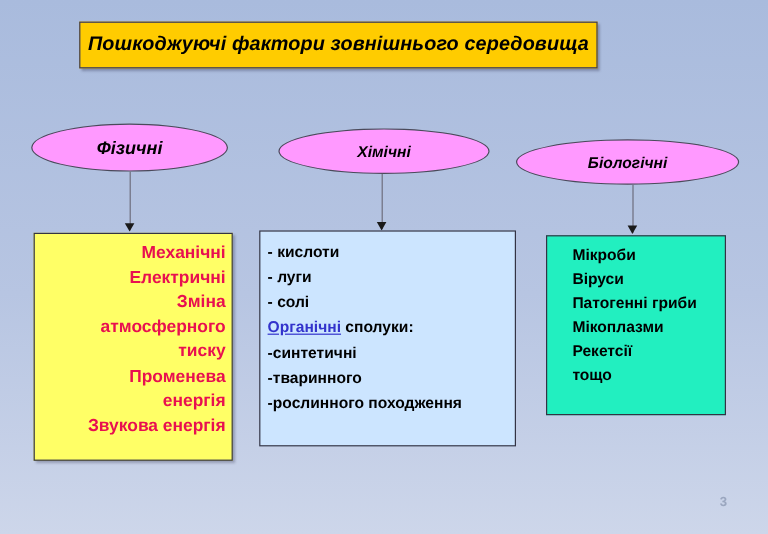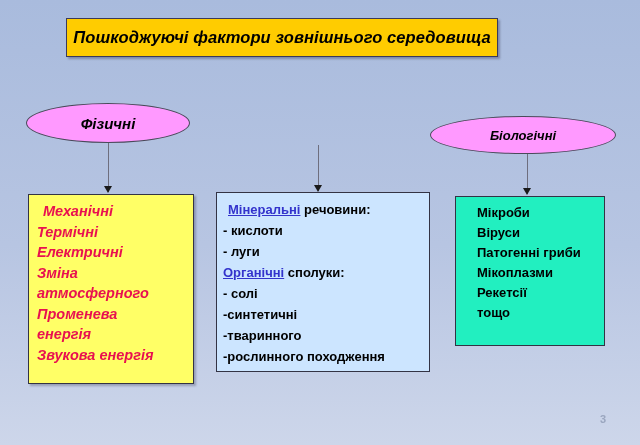--- a/index.html
+++ b/index.html
@@ -117,23 +117,23 @@
   #box-biological {
     left: 455px; top: 196px; width: 150px; height: 150px;
     background: #22efc0;
     padding: 6px 4px 0 8px;
   }
 
   .line-physical {
     color: #e81050;
     font-size: 14.5px;
     font-weight: bold;
-    font-style: italic;
     line-height: 20.5px;
     white-space: nowrap;
+    text-align: right;
   }
   .line-physical.indented { padding-left: 6px; }
 
   .line-chemical {
     color: #000000;
     font-size: 13px;
     font-weight: bold;
     line-height: 21px;
     white-space: nowrap;
   }
@@ -170,46 +170,48 @@
   <div class="title-box">
     <span class="title-text">Пошкоджуючі фактори зовнішнього середовища</span>
   </div>
 
   <div class="ellipse" id="ellipse-physical">
     <span class="ellipse-text">Фізичні</span>
   </div>
   <div class="connector" id="connector-physical"></div>
   <div class="arrowhead" id="arrow-physical"></div>
 
+  <div class="ellipse" id="ellipse-chemical">
+    <span class="ellipse-text">Хімічні</span>
+  </div>
   <div class="connector" id="connector-chemical"></div>
   <div class="arrowhead" id="arrow-chemical"></div>
 
   <div class="ellipse" id="ellipse-biological">
     <span class="ellipse-text">Біологічні</span>
   </div>
   <div class="connector" id="connector-biological"></div>
   <div class="arrowhead" id="arrow-biological"></div>
 
   <div class="content-box" id="box-physical">
       <div class="line-physical indented">Механічні</div>
-      <div class="line-physical">Термічні</div>
       <div class="line-physical">Електричні</div>
       <div class="line-physical">Зміна</div>
       <div class="line-physical">атмосферного</div>
+      <div class="line-physical">тиску</div>
       <div class="line-physical">Променева</div>
       <div class="line-physical">енергія</div>
       <div class="line-physical">Звукова енергія</div>
     </div>
 
   <div class="content-box" id="box-chemical">
-      <div class="line-chemical indented"><span class="link-term">Мінеральні</span><span> речовини:</span></div>
       <div class="line-chemical">- кислоти</div>
       <div class="line-chemical">- луги</div>
+      <div class="line-chemical">- солі</div>
       <div class="line-chemical"><span class="link-term">Органічні</span><span> сполуки:</span></div>
-      <div class="line-chemical">- солі</div>
       <div class="line-chemical">-синтетичні</div>
       <div class="line-chemical">-тваринного</div>
       <div class="line-chemical">-рослинного походження</div>
     </div>
 
   <div class="content-box" id="box-biological">
       <div class="line-biological">Мікроби</div>
       <div class="line-biological">Віруси</div>
       <div class="line-biological">Патогенні гриби</div>
       <div class="line-biological">Мікоплазми</div>

